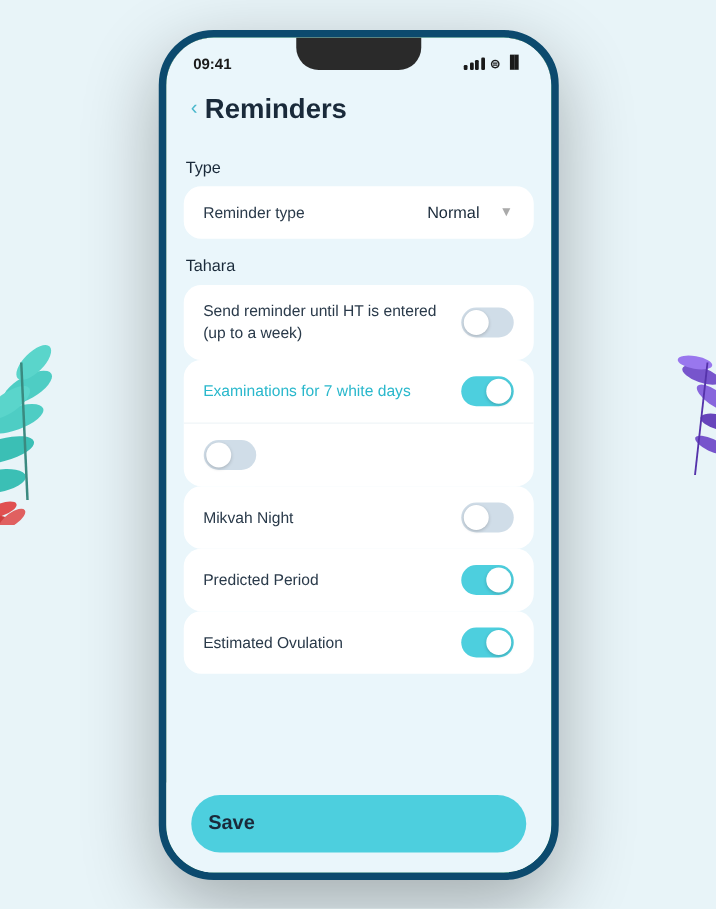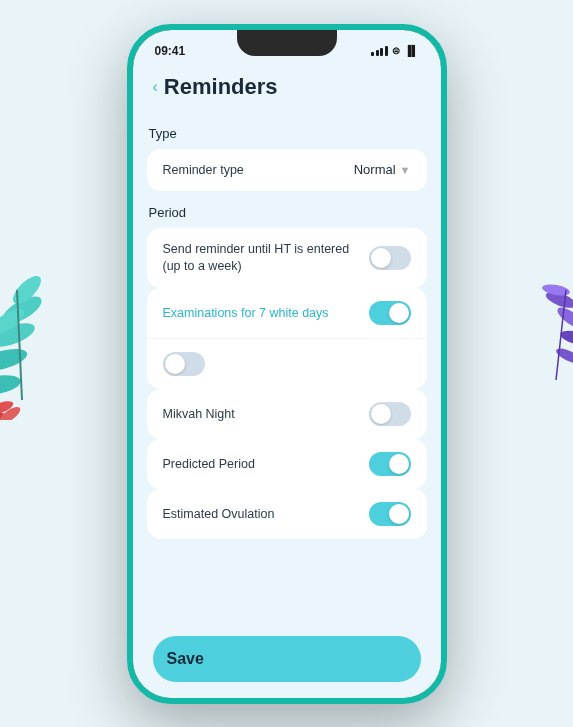--- a/index.html
+++ b/index.html
@@ -10,21 +10,21 @@
       align-items: center;
       min-height: 100vh;
       font-family: -apple-system, BlinkMacSystemFont, 'Segoe UI', sans-serif;
     }
 
     .phone-frame {
       width: 320px;
       height: 680px;
       background: #86efac;
       border-radius: 44px;
-      border: 6px solid #14b8a6;
+      border: 6px solid #0c4a6e;
       position: relative;
       overflow: hidden;
       box-shadow: 0 20px 60px rgba(0,0,0,0.3), inset 0 0 0 1px #444;
     }
 
     .phone-inner {
       width: 100%;
       height: 100%;
       background: #eaf6fb;
       border-radius: 38px;
@@ -131,21 +131,21 @@
       flex: 1;
       line-height: 1.35;
     }
 
     .card-row-label.blue { color: #2ab8cc; }
 
     
     .dropdown-value {
       display: flex;
       align-items: center;
-      gap: 4px;
+      gap: 16px;
       font-size: 13px;
       font-weight: 500;
       color: #1a2a3a;
     }
 
     .dropdown-arrow {
       font-size: 11px;
       color: #aaa;
     }
 
@@ -302,21 +302,21 @@
       <div class="card">
         <div class="card-row">
           <span class="card-row-label">Reminder type</span>
           <div class="dropdown-value">
             <span>Normal</span>
             <span class="dropdown-arrow">▼</span>
           </div>
         </div>
       </div>
 
-      <div class="section-label">Period</div>
+      <div class="section-label">Tahara</div>
       <div class="card">
 
 
         <div class="card-row">
           <span class="card-row-label">Send reminder until HT is entered (up to a week)</span>
           <div class="toggle off">
             <div class="toggle-knob"></div>
           </div>
         </div>
       </div>

